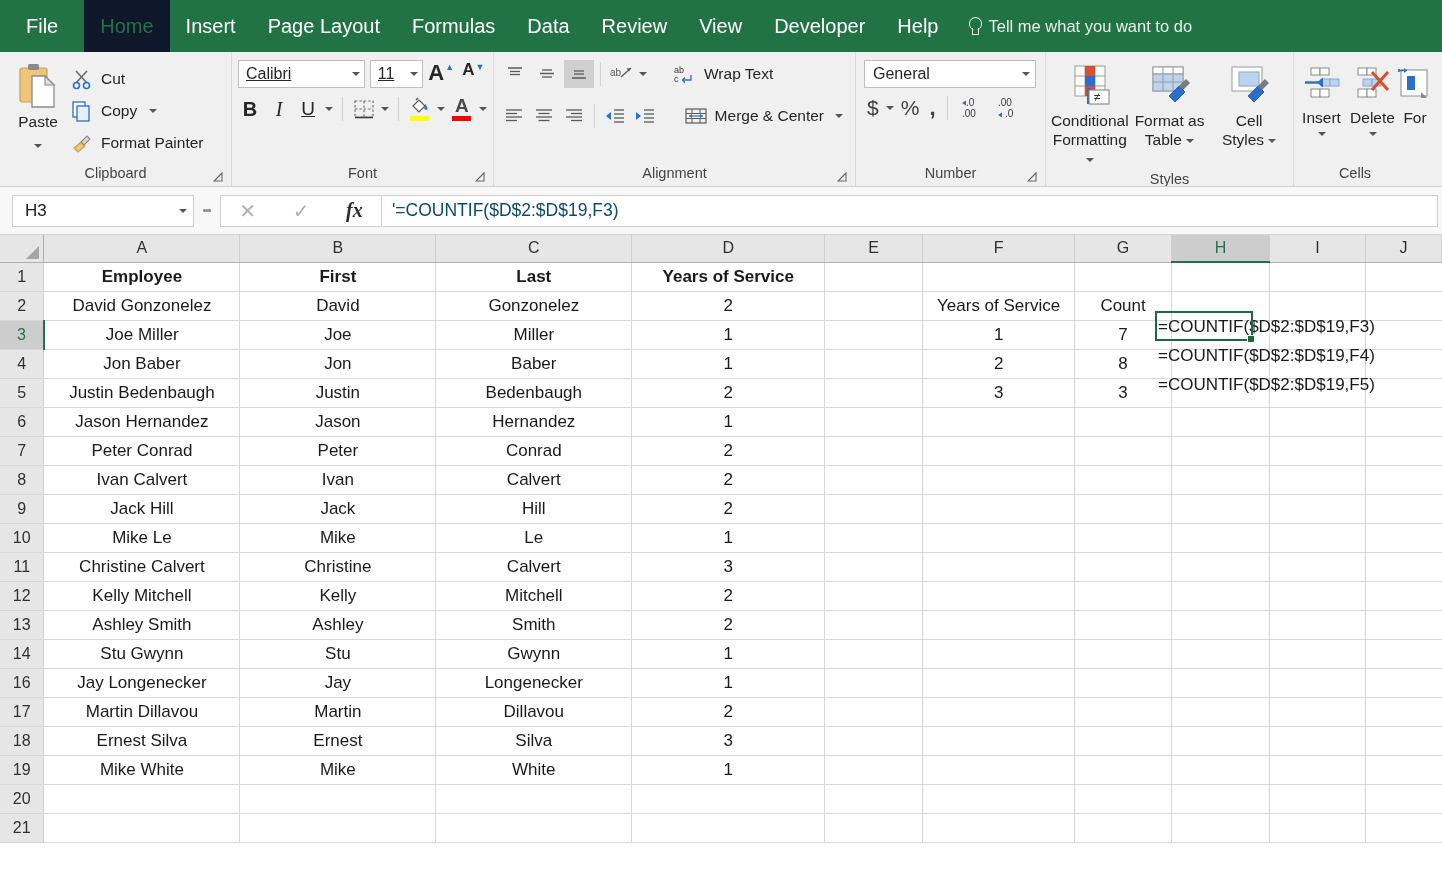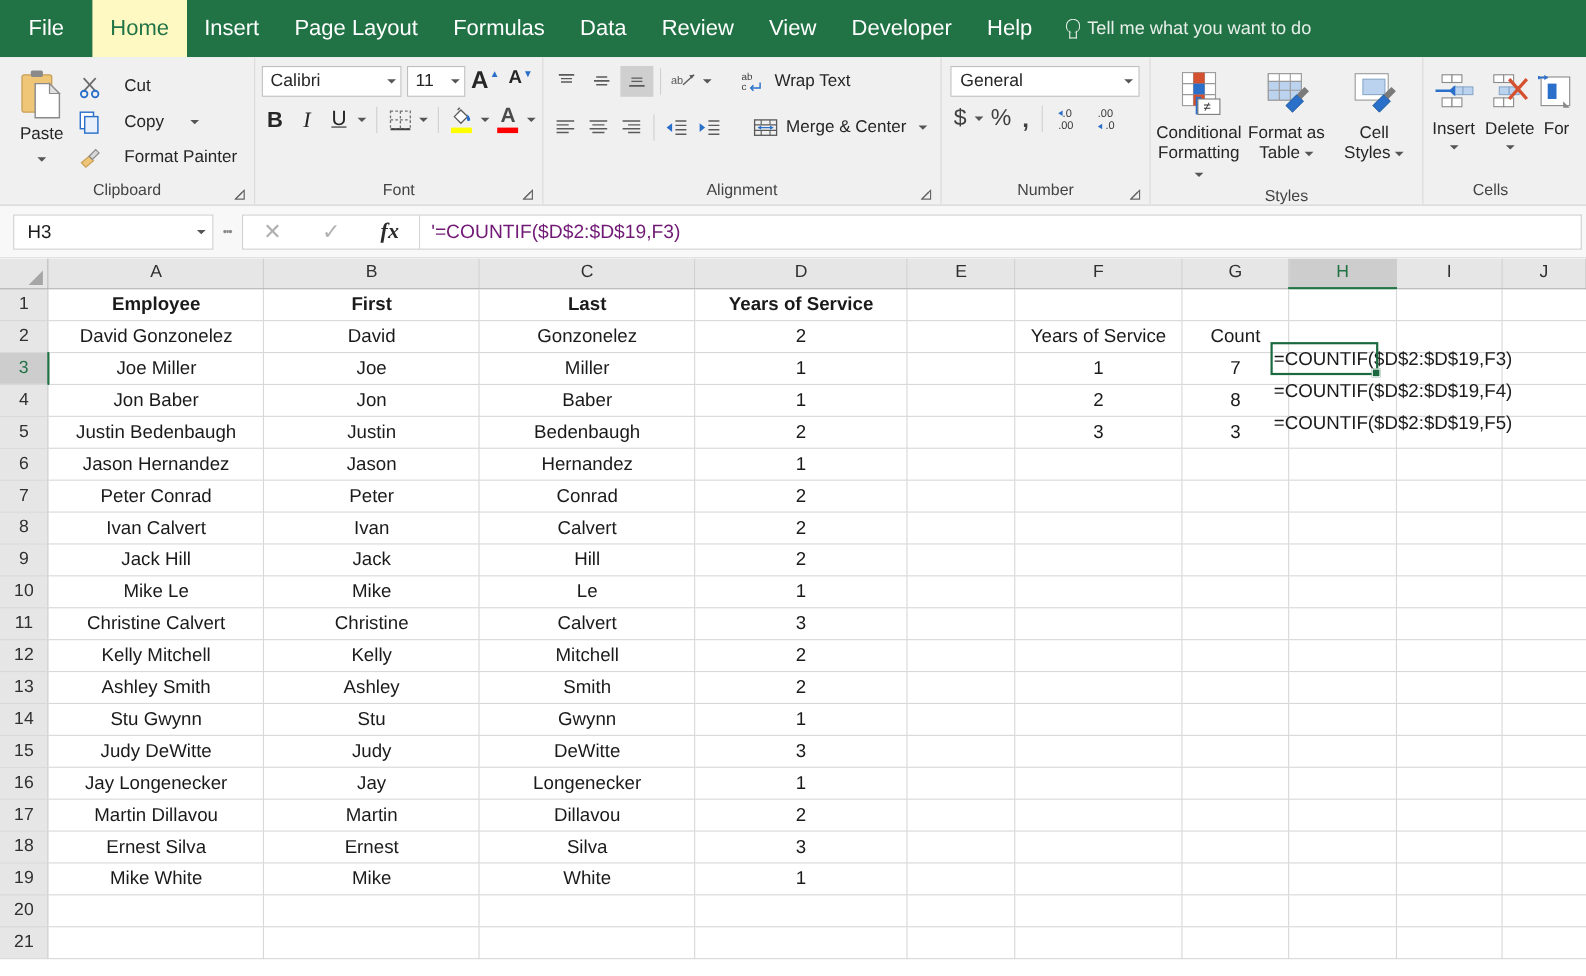--- a/index.html
+++ b/index.html
@@ -17,21 +17,21 @@
     display: flex; align-items: stretch;
     position: relative;
   }
   .tab {
     display: flex; align-items: center; justify-content: center;
     padding: 0 16px; color: #ffffff; font-size: 20px;
     cursor: pointer; white-space: nowrap;
   }
   .tab.file { padding: 0 26px; }
   .tab.active {
-    background: #fef9c3; color: #217346;
+    background: #0f172a; color: #217346;
   }
   .tellme {
     display: flex; align-items: center; gap: 7px;
     padding: 0 14px; color: #e8efe9; font-size: 16.5px;
     white-space: nowrap;
   }
   .bulb { width: 13px; height: 19px; position: relative; flex: none; }
   .bulb::before {
     content: ""; position: absolute; left: 1px; top: 0;
     width: 11px; height: 12px; border: 1.6px solid #e8efe9;
@@ -80,31 +80,31 @@
   .g-clip { width: 232px; }
   .clip-body { display: flex; align-items: flex-start; }
   .paste-btn {
     width: 66px; display: flex; flex-direction: column; align-items: center;
     padding-top: 4px;
   }
   .paste-icon { width: 42px; height: 48px; position: relative; }
   .paste-lbl { font-size: 15.5px; color: #262626; margin-top: 2px; }
   .paste-caret { margin-top: 5px; }
   .clip-list { display: flex; flex-direction: column; padding-top: 7px; gap: 6px; }
-  .clip-item { display: flex; align-items: center; gap: 20px; height: 26px; }
+  .clip-item { display: flex; align-items: center; gap: 8px; height: 26px; }
   .clip-ico { width: 22px; height: 22px; position: relative; flex: none; }
 
   
   .g-font { width: 262px; }
   .font-body { display: flex; flex-direction: column; gap: 7px; padding: 4px 6px; }
   .font-row { display: flex; align-items: center; gap: 5px; }
   .combo {
     background: #fff; border: 1px solid #bfbfbf; height: 28px;
     display: flex; align-items: center; padding: 0 4px 0 7px;
-    font-size: 16px; color: #262626; position: relative;
+    font-size: 16px; color: #262626; position: relative; text-decoration: underline;
   }
   .combo .cv { flex: 1; white-space: nowrap; overflow: hidden; }
   .combo .cc { margin-left: 4px; }
   .fbtn {
     width: 28px; height: 28px; display: flex; align-items: center;
     justify-content: center; font-size: 18px; color: #262626;
   }
   .aa { position: relative; display: flex; align-items: flex-start; }
   .aa .up { font-size: 9px; color: #2a6fc9; margin-left: 1px; margin-top: 2px; }
   .aa .dn { font-size: 9px; color: #2a6fc9; margin-left: 1px; margin-top: 2px; }
@@ -166,21 +166,21 @@
   .fdots span { display: block; width: 2.5px; height: 2.5px; background: #8a8a8a; margin: 2px 0; border-radius: 50%; }
   .facts {
     height: 32px; background: #fff; border: 1px solid #d0d0d0;
     display: flex; align-items: center; width: 162px; justify-content: space-around;
   }
   .facts .ic { font-size: 20px; color: #b0b0b0; }
   .facts .fx { font-size: 20px; color: #2b2b2b; font-family: "Liberation Serif", serif; font-style: italic; font-weight: bold; }
   .finput {
     flex: 1; height: 32px; background: #fff; border: 1px solid #d0d0d0;
     border-left: none; display: flex; align-items: center; padding: 0 10px;
-    font-size: 17.5px; color: #701a75;
+    font-size: 17.5px; color: #0c4a6e;
   }
 
   
   .grid { position: relative; width: 1442px; height: 638px; background: #fff; overflow: hidden; }
   table.sheet { border-collapse: collapse; table-layout: fixed; }
   table.sheet td, table.sheet th { padding: 0; margin: 0; }
 
   .corner {
     width: 44px; height: 27px; background: #e6e6e6;
     border-right: 1px solid #b0b0b0; border-bottom: 1px solid #b0b0b0;
@@ -880,33 +880,20 @@
           <td class="cell">Gwynn</td>
           <td class="cell">1</td>
           <td class="cell"></td>
           <td class="cell"></td>
           <td class="cell"></td>
           <td class="cell"></td>
           <td class="cell"></td>
           <td class="cell lastcol"></td>
         </tr>
         <tr>
-          <td class="rowh">15</td>
-          <td class="cell">Judy DeWitte</td>
-          <td class="cell">Judy</td>
-          <td class="cell">DeWitte</td>
-          <td class="cell">3</td>
-          <td class="cell"></td>
-          <td class="cell"></td>
-          <td class="cell"></td>
-          <td class="cell"></td>
-          <td class="cell"></td>
-          <td class="cell lastcol"></td>
-        </tr>
-        <tr>
           <td class="rowh">16</td>
           <td class="cell">Jay Longenecker</td>
           <td class="cell">Jay</td>
           <td class="cell">Longenecker</td>
           <td class="cell">1</td>
           <td class="cell"></td>
           <td class="cell"></td>
           <td class="cell"></td>
           <td class="cell"></td>
           <td class="cell"></td>

